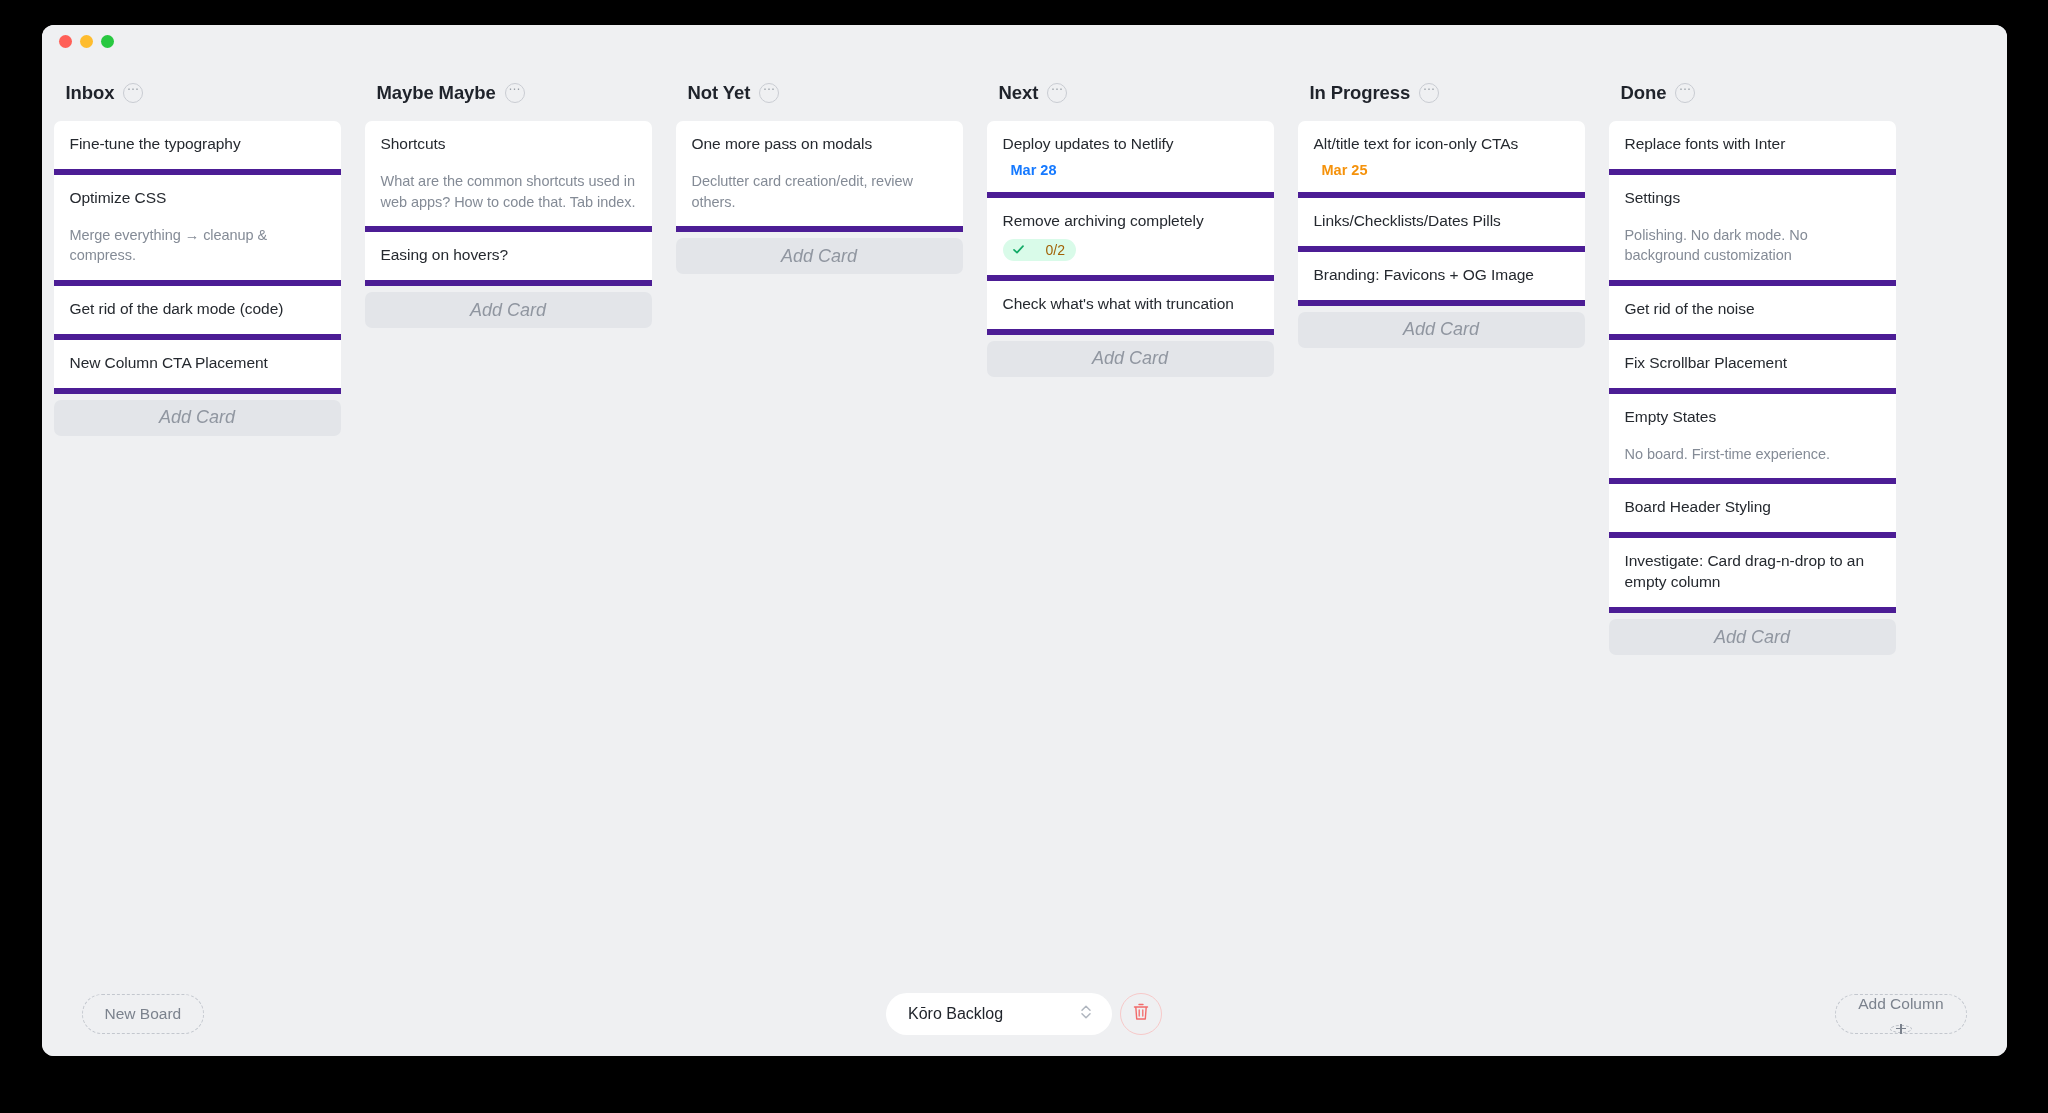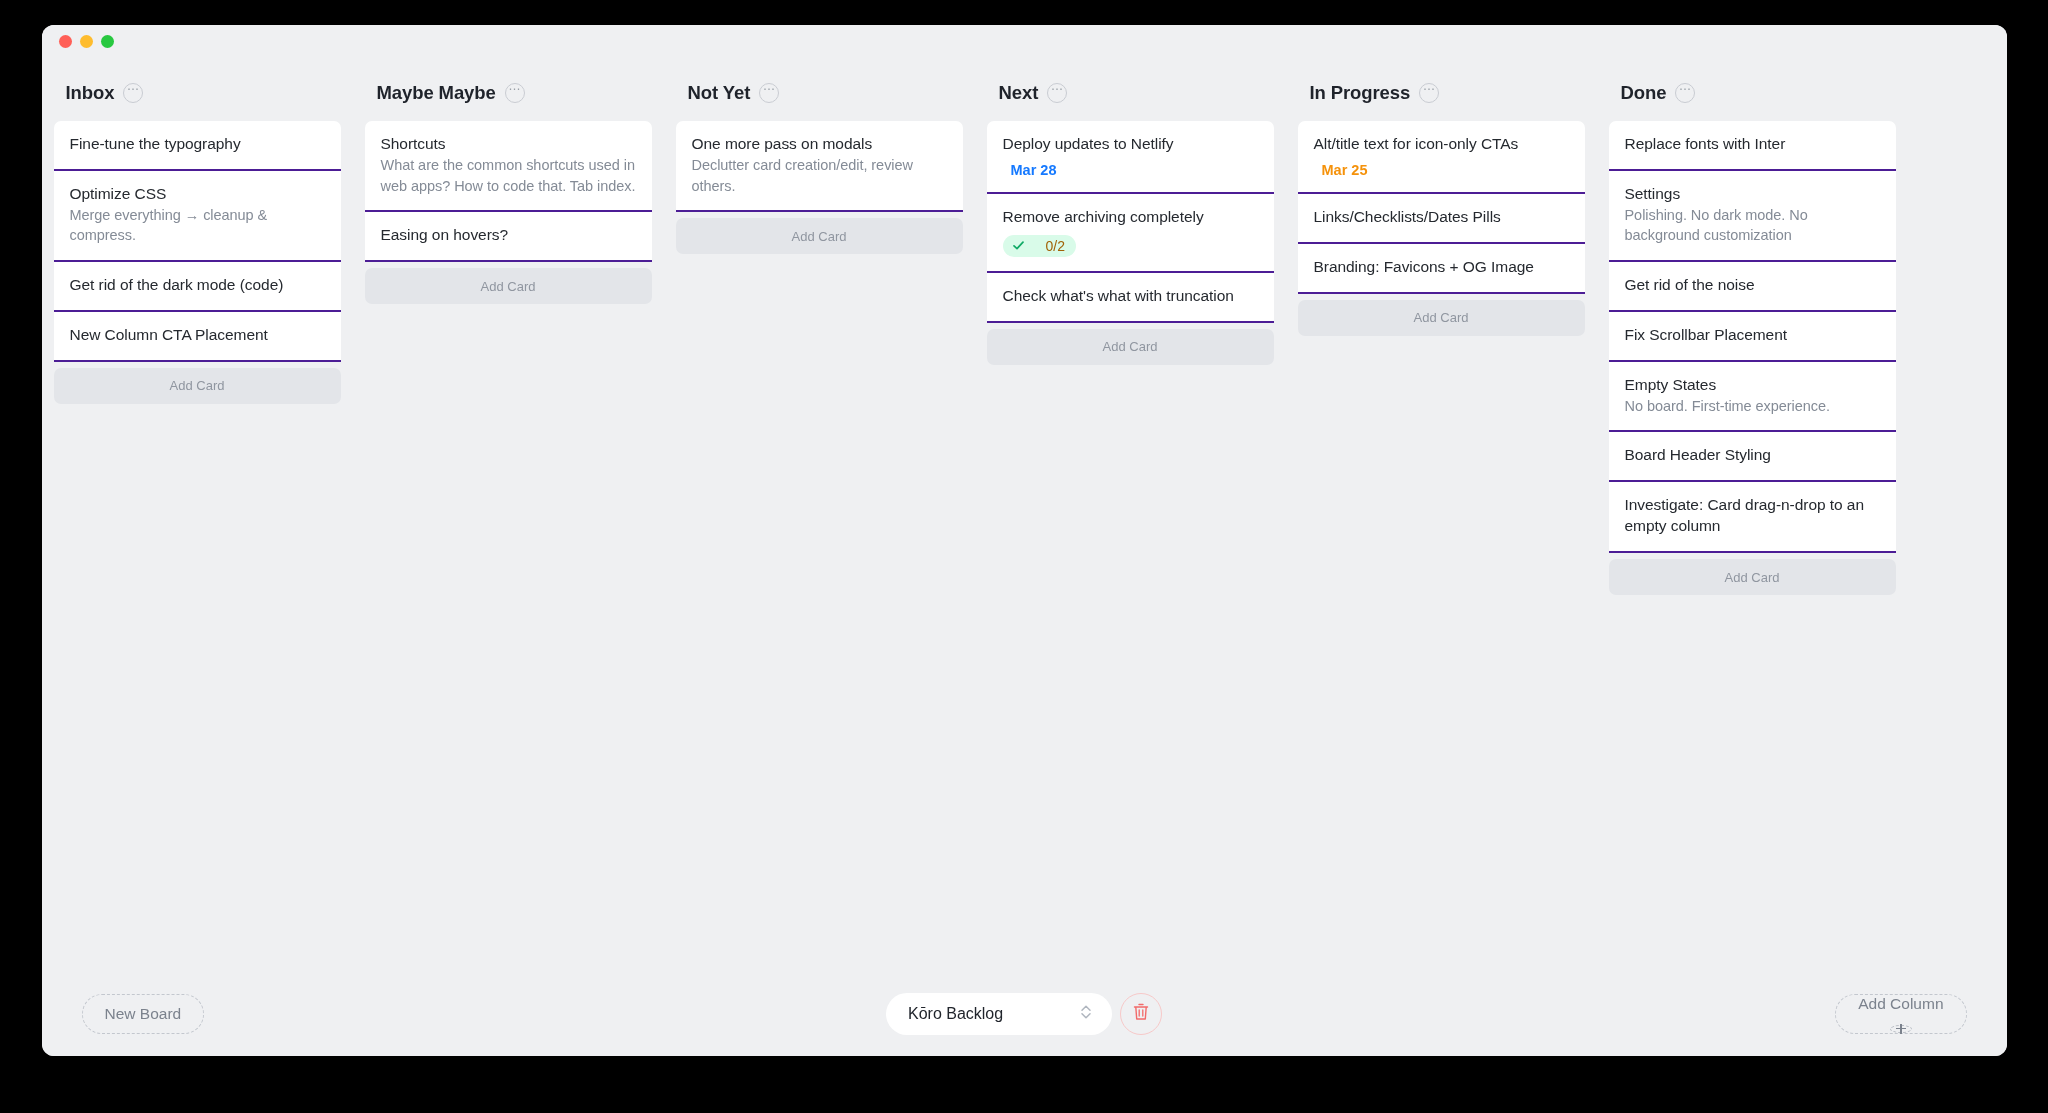--- a/index.html
+++ b/index.html
@@ -73,36 +73,36 @@
   .col-menu span {
     font-size:12px; line-height:7px;
     color:#9aa0a8;
     letter-spacing:0.5px;
     transform:translateY(-4px);
   }
   .cards { display:flex; flex-direction:column; }
   .card {
     background:#ffffff;
     padding:13px 16px 14px 16px;
-    border-bottom:2px solid #4c1d95;
+    border-bottom:6px solid #4c1d95;
   }
   .cards .card:first-child { border-radius:7px 7px 0 0; }
   .cards .card:last-of-type { border-bottom:none; border-radius:0 0 7px 7px; }
   .cards .card:only-of-type { border-radius:7px; }
   .card-title {
     font-size:15.5px;
     color:#25292f;
     line-height:1.35;
     letter-spacing:-0.05px;
   }
   .card-desc {
     font-size:14.5px;
     color:#848b96;
     line-height:1.42;
-    margin-top:0;
+    margin-top:16px;
     letter-spacing:-0.05px;
   }
   .badge-row { margin-top:7px; display:flex; align-items:center; gap:8px; }
   .badge-date {
     font-size:14.5px;
     font-weight:600;
     margin-left:8px;
   }
   .badge-date.blue   { color:#1579ff; }
   .badge-date.orange { color:#f5920b; }
@@ -115,23 +115,24 @@
     font-size:14px;
     font-weight:500;
   }
   .badge-check svg { display:block; }
   .add-card {
     background:#e3e5e9;
     border-radius:7px;
     margin-top:6px;
     height:36px;
     display:flex; align-items:center; justify-content:center;
-    font-size:13px;
+    font-size:18px;
     color:#9096a0;
     cursor:pointer;
+    font-style:italic;
   }
 
   
   #footer {
     position:absolute;
     left:0; right:0; bottom:0;
     height:85px;
     display:flex; align-items:center;
     padding:0 40px;
     background:#eff0f2;

